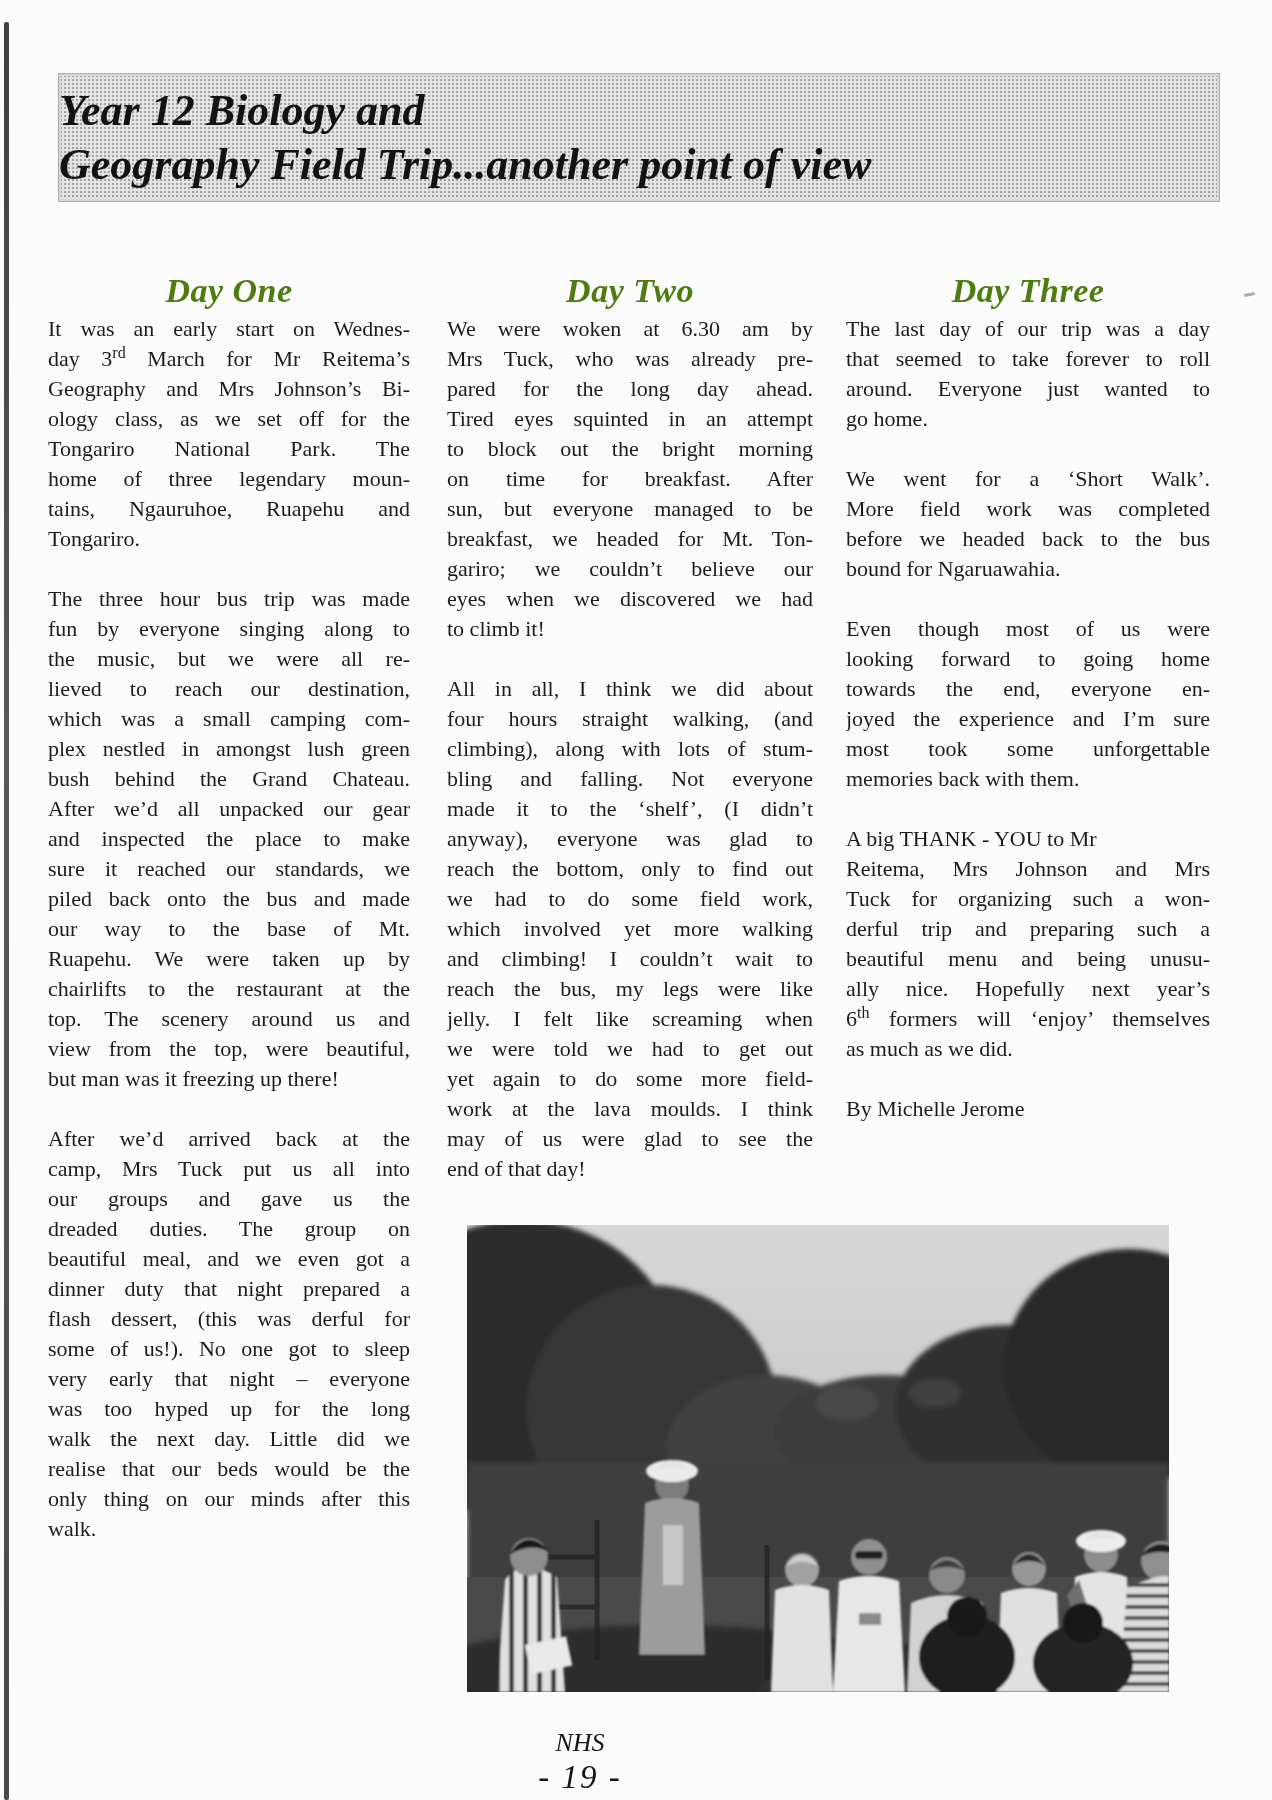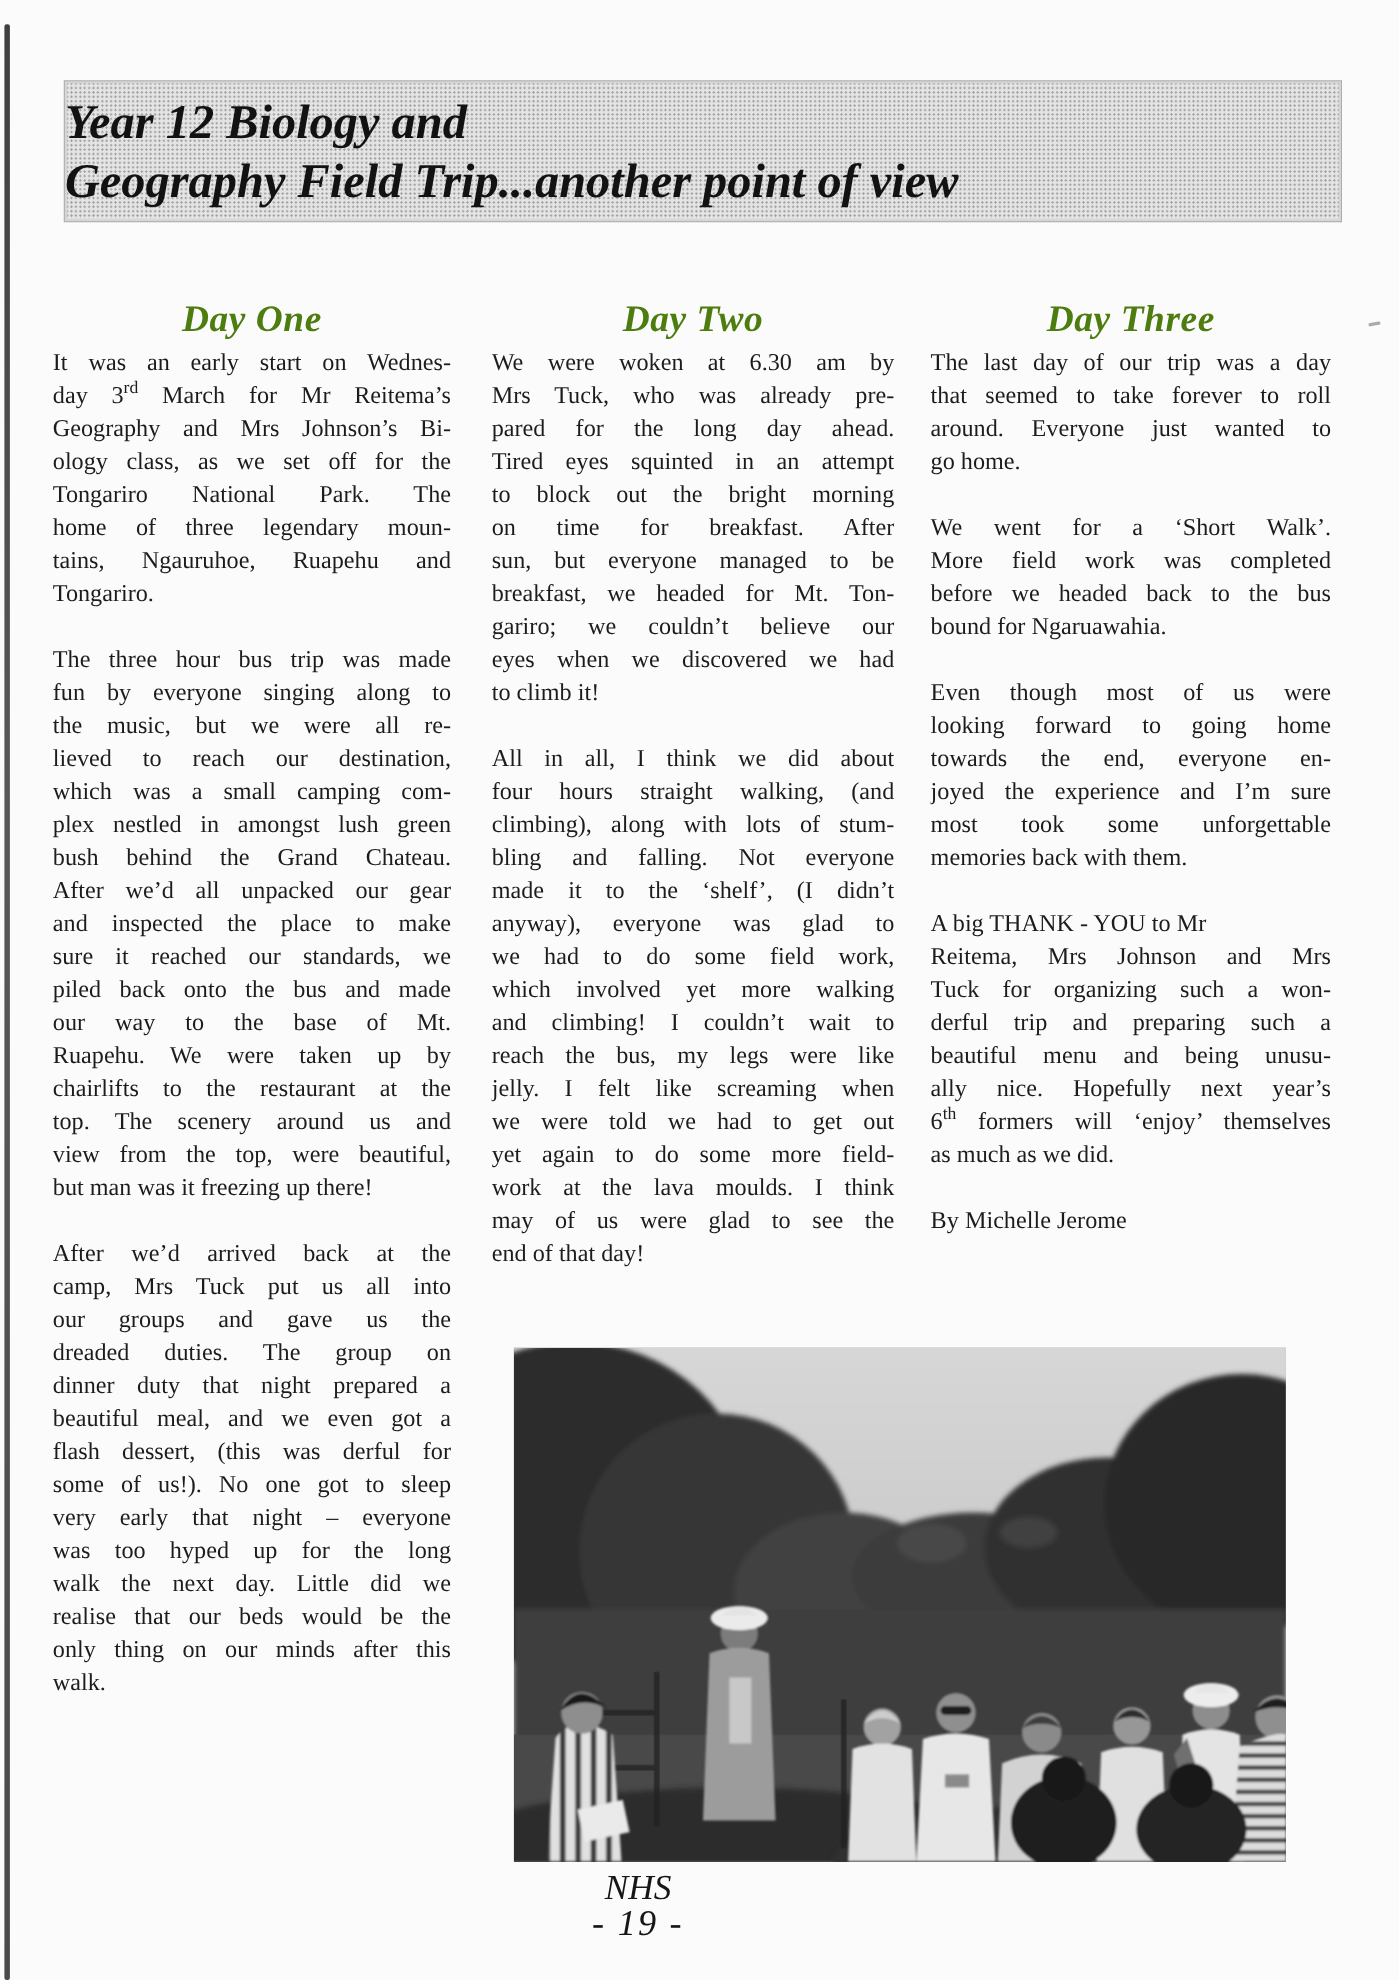--- a/index.html
+++ b/index.html
@@ -53,21 +53,21 @@
   .photo{
     position:absolute;left:467px;top:1225px;width:702px;height:467px;
     overflow:hidden;background:#bdbdbd;
   }
   .photo svg{display:block;filter:blur(.5px) contrast(.98);}
   
   .footer{
     position:absolute;left:0;top:1698px;width:1160px;
     text-align:center;font-style:italic;color:#161616;
   }
-  .footer .nhs{font-size:32px;line-height:34px;}
+  .footer .nhs{font-size:26px;line-height:34px;margin-top:28px;}
   .footer .pageno{font-size:33px;line-height:34px;letter-spacing:2px;}
 </style>
 </head>
 <body>
 
 <div class="scan-line"></div>
 <div class="scan-dash"></div>
 
 <div class="banner">
   <div class="t-line">Year 12 Biology and</div>
@@ -104,22 +104,22 @@
         <div class="line just">chairlifts to the restaurant at the</div>
         <div class="line just">top.  The scenery around us and</div>
         <div class="line just">view from the top, were beautiful,</div>
         <div class="line">but man was it freezing up there!</div>
       </div>
       <div class="para">
         <div class="line just">After we’d arrived back at the</div>
         <div class="line just">camp, Mrs Tuck put us all into</div>
         <div class="line just">our groups and gave us the</div>
         <div class="line just">dreaded duties.  The group on</div>
+        <div class="line just">beautiful meal, and we even got a</div>
         <div class="line just">dinner duty that night prepared a</div>
-        <div class="line just">beautiful meal, and we even got a</div>
         <div class="line just">flash dessert, (this was derful for</div>
         <div class="line just">some of us!).  No one got to sleep</div>
         <div class="line just">very early that night – everyone</div>
         <div class="line just">was too hyped up for the long</div>
         <div class="line just">walk the next day. Little did we</div>
         <div class="line just">realise that our beds would be the</div>
         <div class="line just">only thing on our minds after this</div>
         <div class="line">walk.</div>
       </div>
     </div>
@@ -140,20 +140,21 @@
         <div class="line just">eyes when we discovered we had</div>
         <div class="line">to climb it!</div>
       </div>
       <div class="para">
         <div class="line just">All in all, I think we did about</div>
         <div class="line just">four hours straight walking, (and</div>
         <div class="line just">climbing), along with lots of stum-</div>
         <div class="line just">bling and falling.  Not everyone</div>
         <div class="line just">made it to the ‘shelf’, (I didn’t</div>
         <div class="line just">anyway), everyone was glad to</div>
+        <div class="line just">reach the bottom, only to find out</div>
         <div class="line just">we had to do some field work,</div>
         <div class="line just">which involved yet more walking</div>
         <div class="line just">and climbing!  I couldn’t wait to</div>
         <div class="line just">reach the bus, my legs were like</div>
         <div class="line just">jelly.  I felt like screaming when</div>
         <div class="line just">we were told we had to get out</div>
         <div class="line just">yet again to do some more field-</div>
         <div class="line just">work at the lava moulds.  I think</div>
         <div class="line just">may of us were glad to see the</div>
         <div class="line">end of that day!</div>

